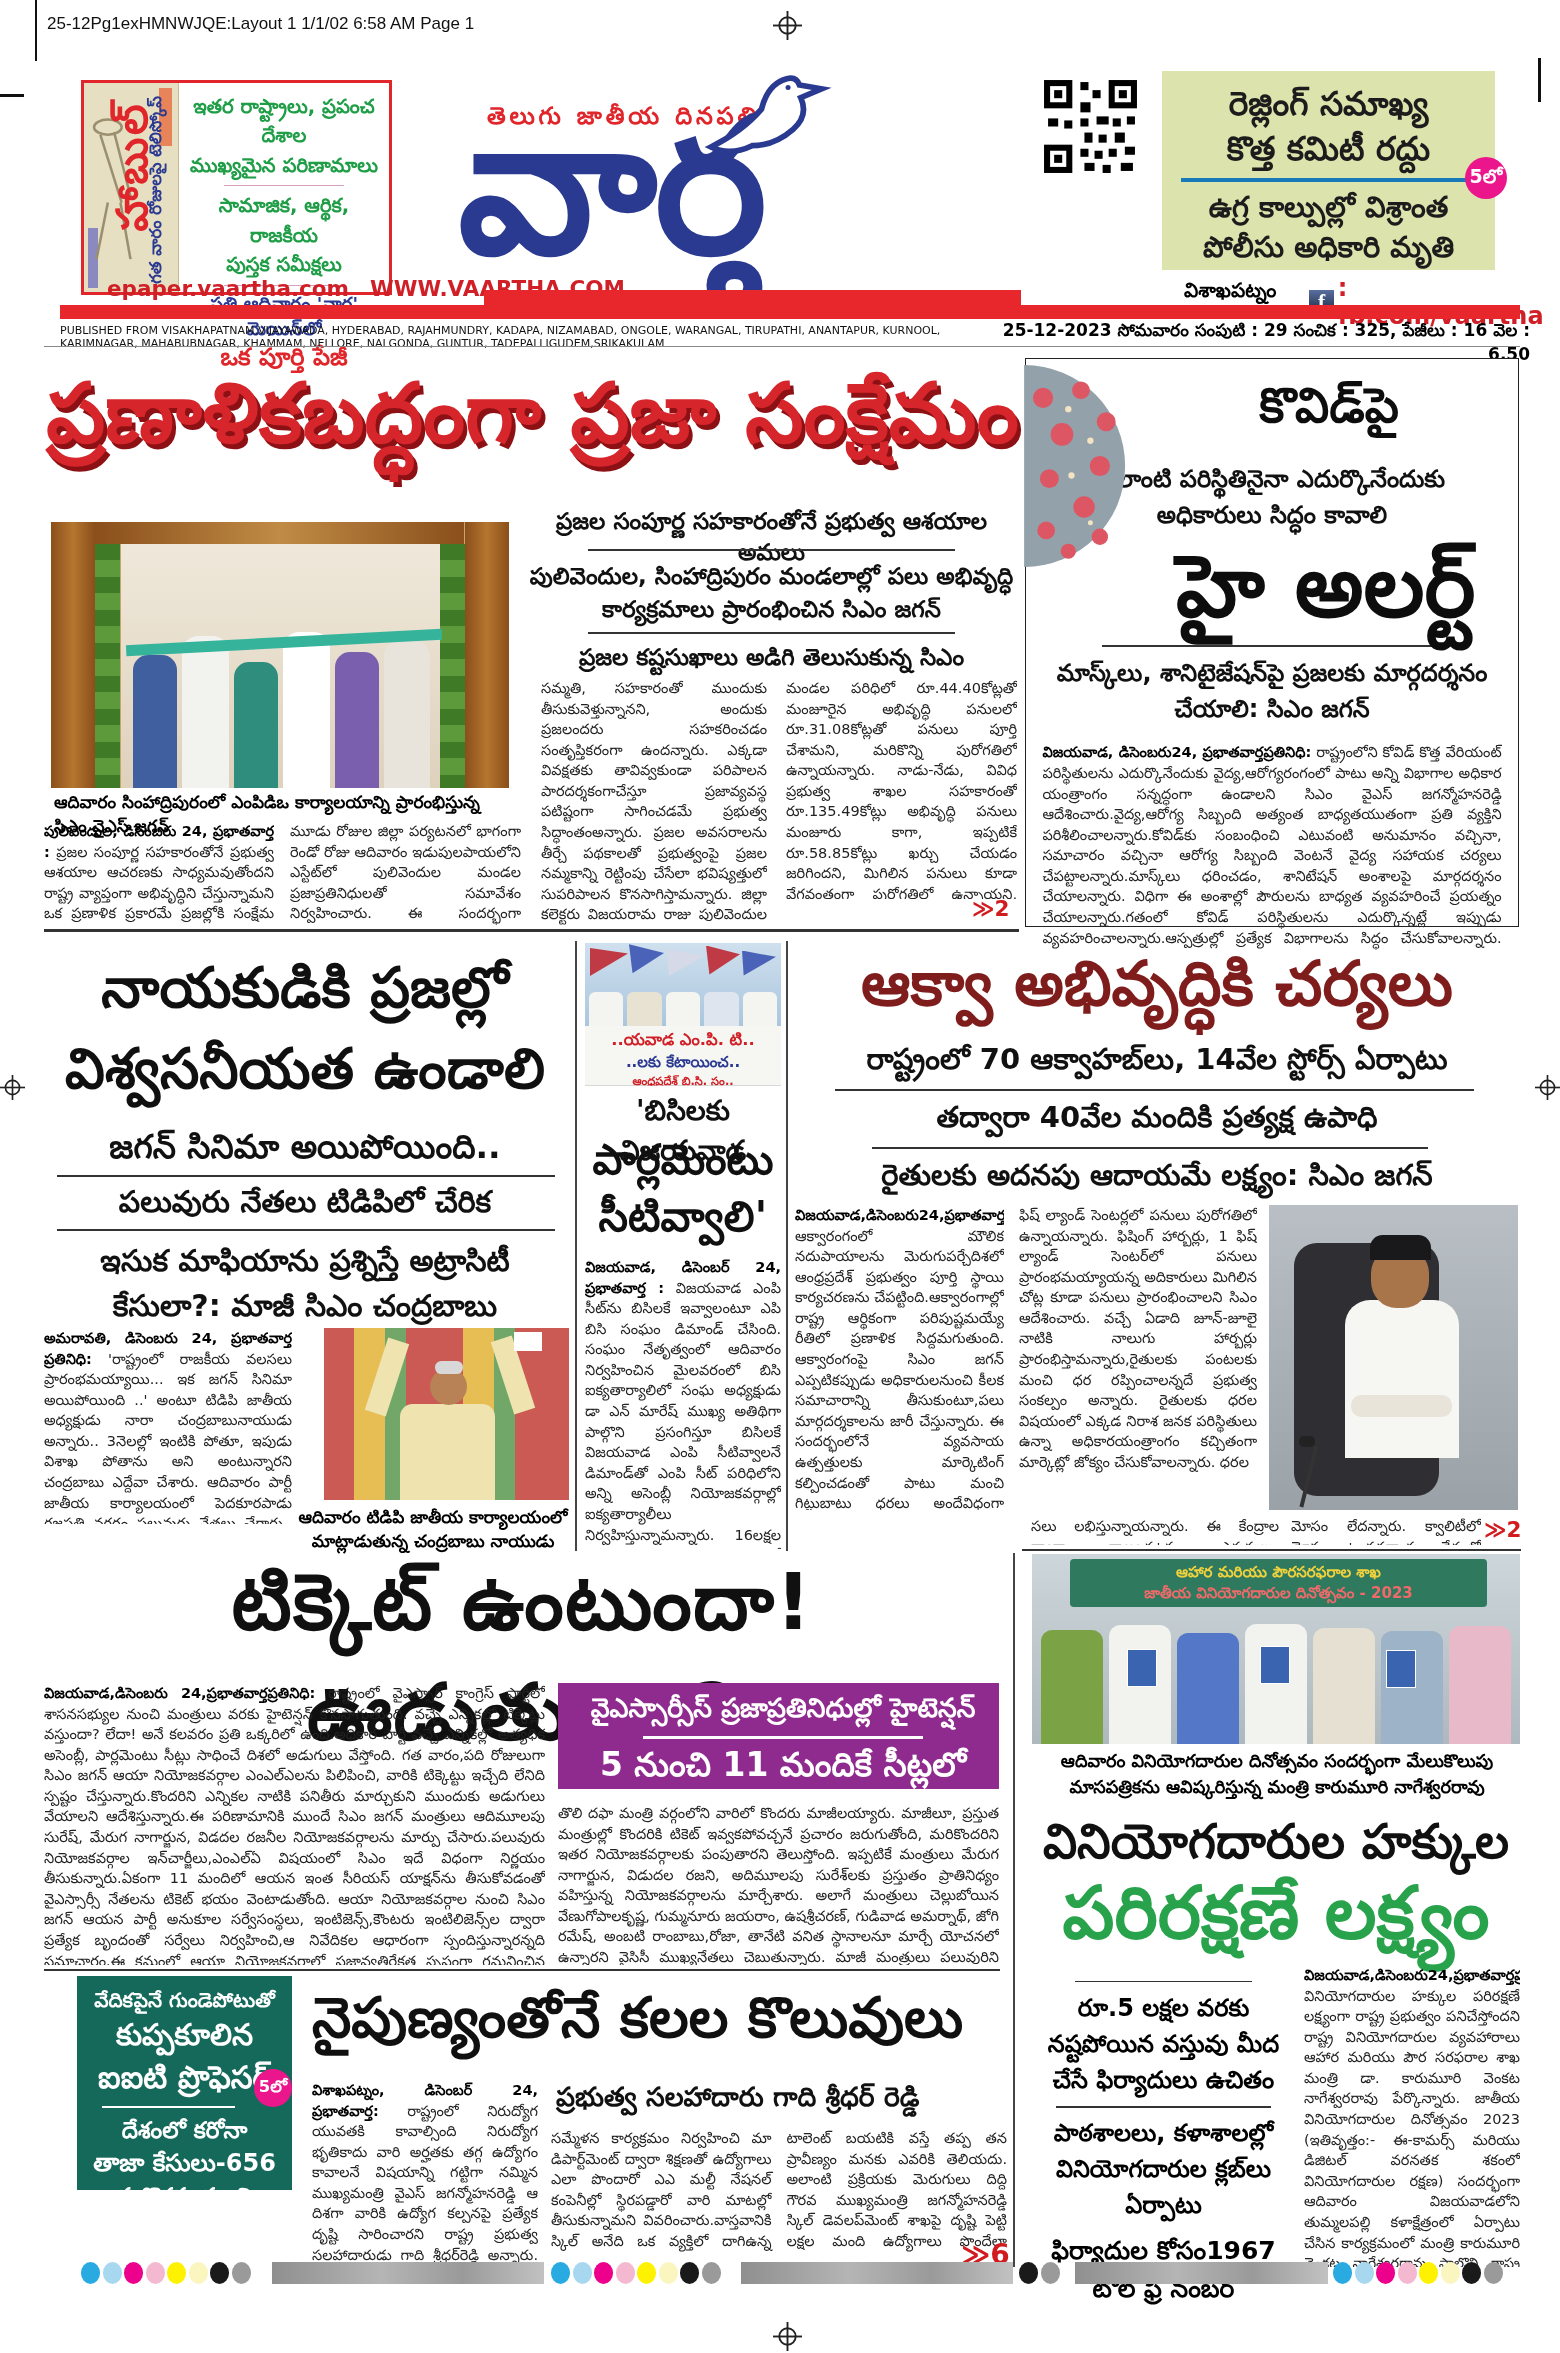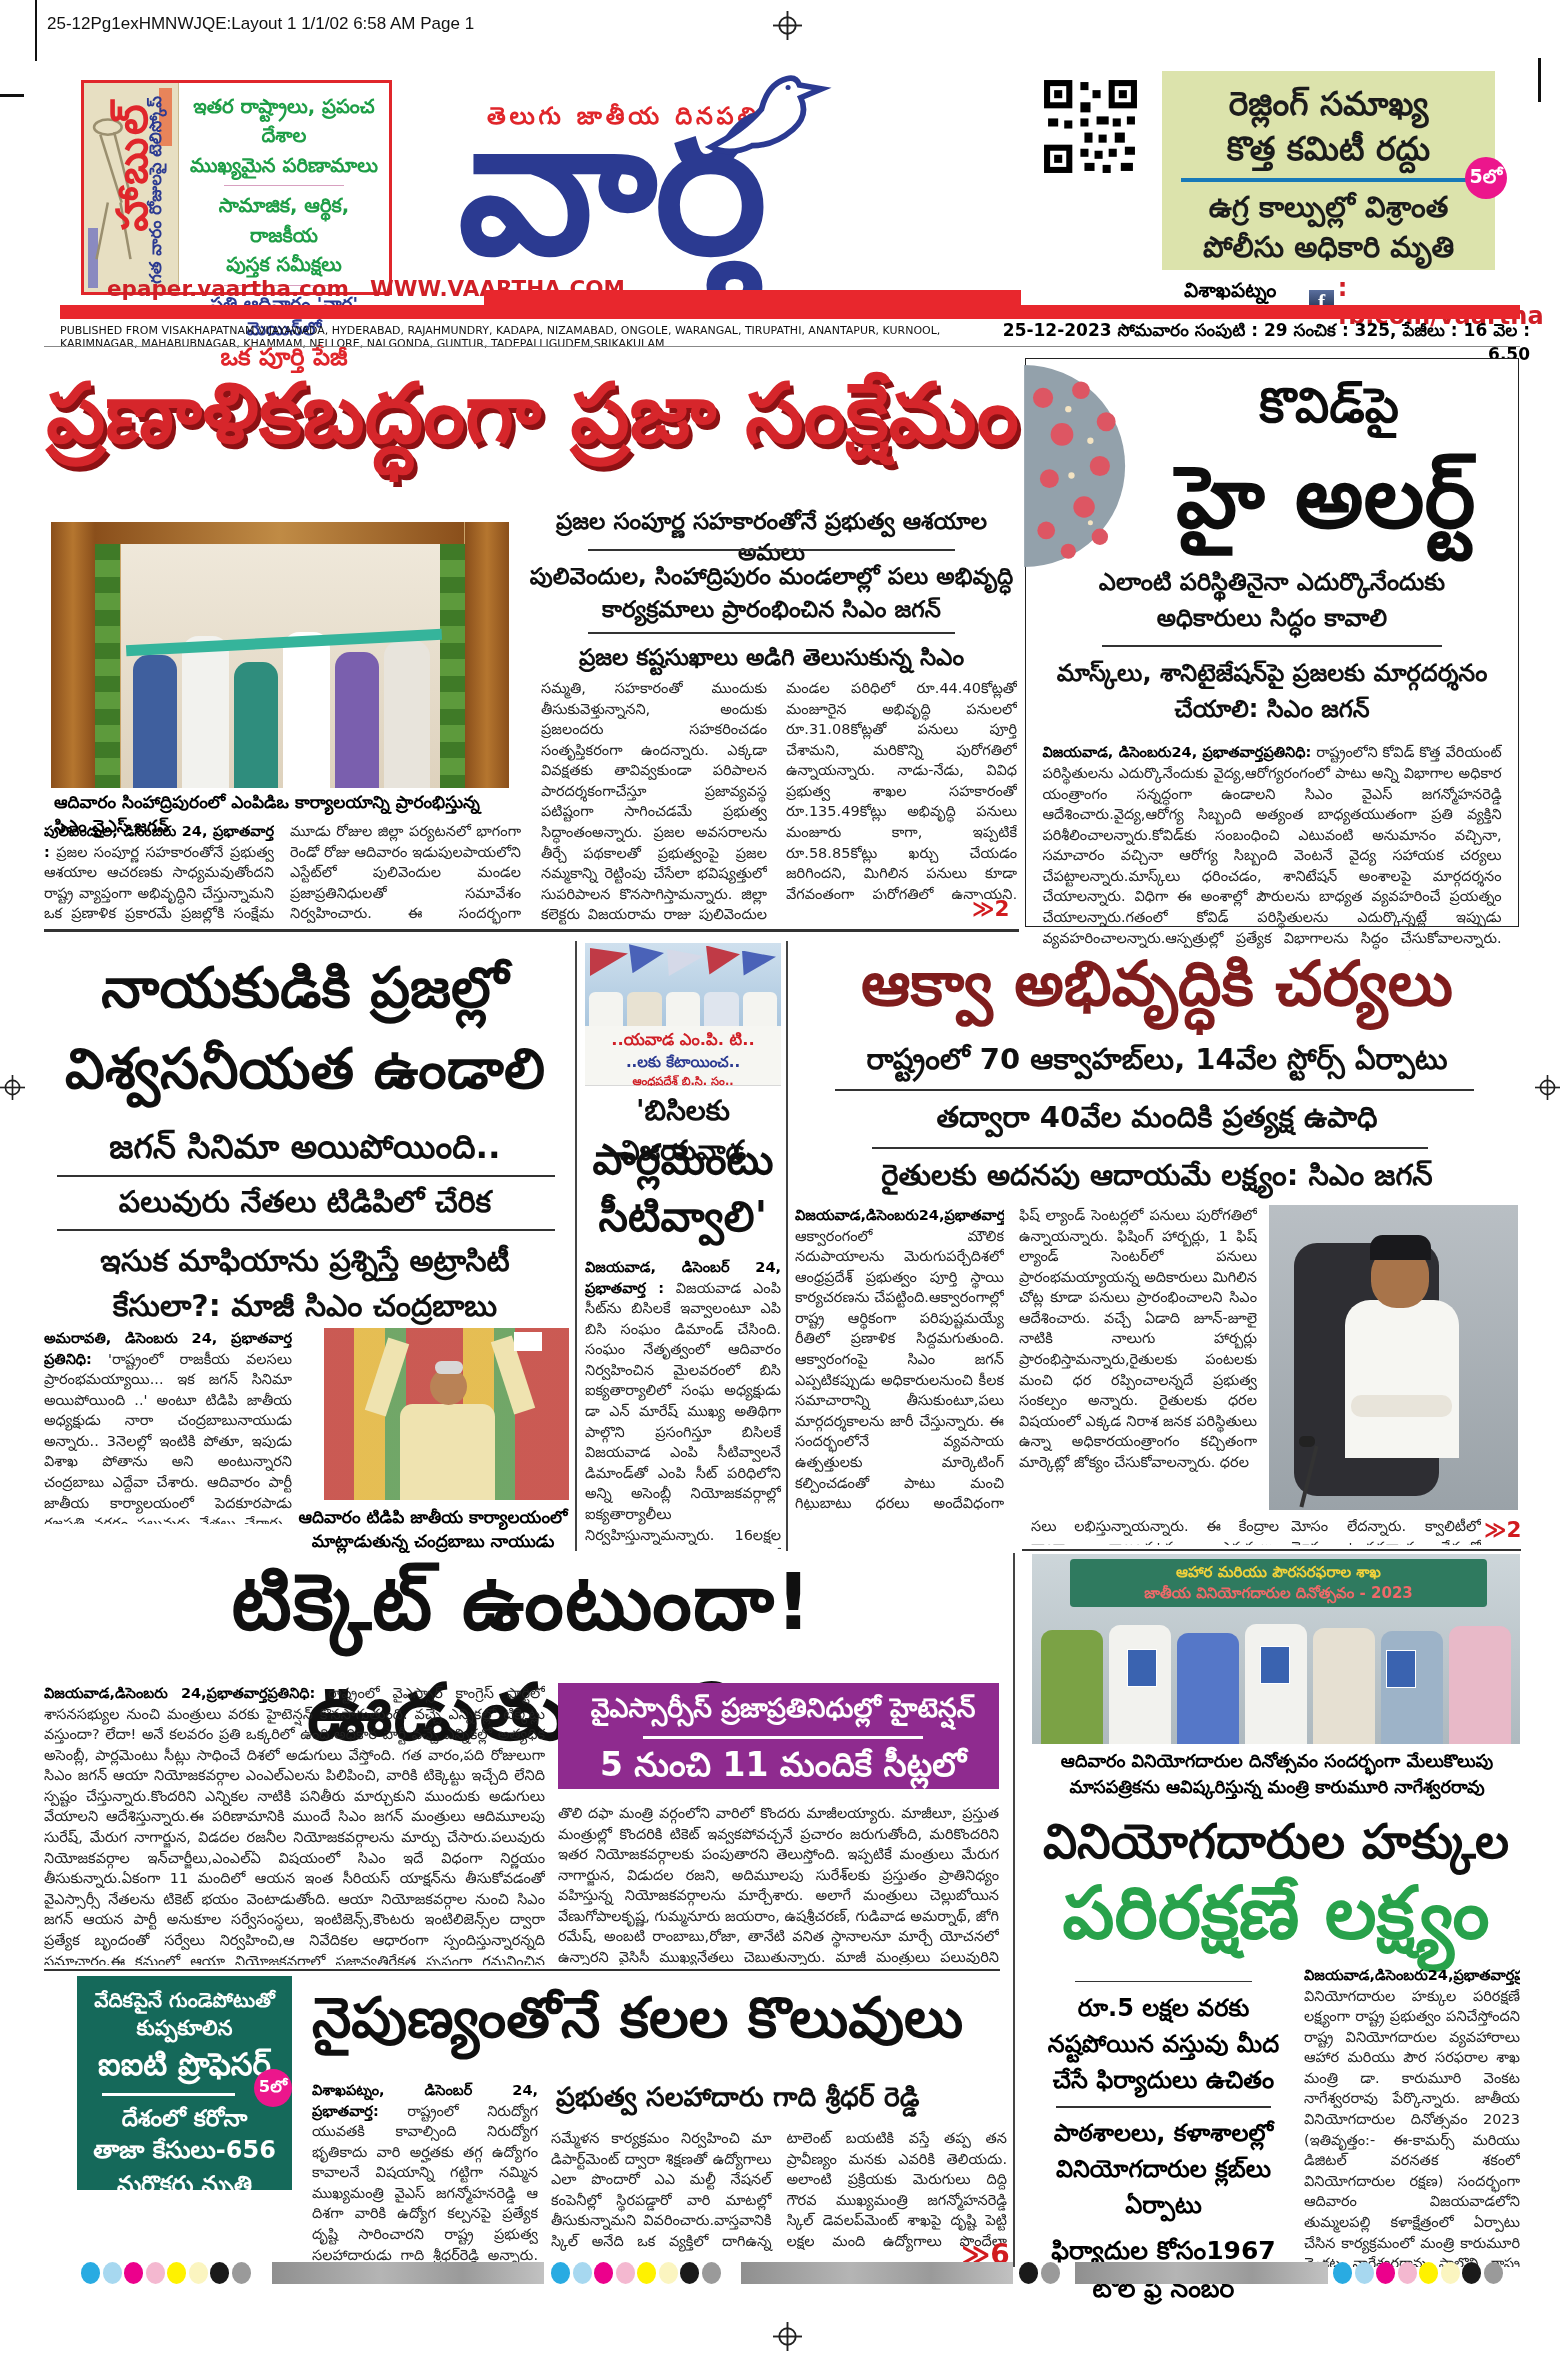--- a/index.html
+++ b/index.html
@@ -216,22 +216,22 @@
       <circle cx="70" cy="295" r="12"></circle>
     </g>
     <g fill="#f3e3c2">
         <circle cx="70" cy="70" r="5"></circle>
         <circle cx="105" cy="120" r="5"></circle>
         <circle cx="75" cy="175" r="5"></circle>
         <circle cx="105" cy="250" r="4"></circle>
       </g>
   </svg>
   <div class="ctr bold" style="margin:17.7px 25px 0 139px;font-size:48px;color:#0d0d0d;">కొవిడ్‌పై</div>
+  <div class="ctr subhead" style="margin:16.4px 25px 0 25px;font-size:24px;line-height:1.5;">ఎలాంటి పరిస్థితినైనా ఎదుర్కొనేందుకు అధికారులు సిద్ధం కావాలి</div>
   <div class="ctr bold" style="margin:3.8px 12.6px 0 120px;font-size:86px;color:#0d0d0d;line-height:1.15;">హై అలర్ట్</div>
-  <div class="ctr subhead" style="margin:16.4px 25px 0 25px;font-size:24px;line-height:1.5;">ఎలాంటి పరిస్థితినైనా ఎదుర్కొనేందుకు అధికారులు సిద్ధం కావాలి</div>
   <div style="margin:8.9px 76px;height:1.9px;background:#333;"></div>
   <div class="ctr subhead" style="margin:0 19px;font-size:24px;line-height:1.5;">మాస్క్‌లు, శానిటైజేషన్‌పై ప్రజలకు మార్గదర్శనం చేయాలి: సిఎం జగన్</div>
   <div class="body-txt" style="margin:15px 16.4px 0 16.4px;height:209px;font-size:14.5px;">
     <span class="byl">విజయవాడ, డిసెంబరు24, ప్రభాతవార్తప్రతినిధి:</span>
     <span>రాష్ట్రంలోని కోవిడ్ కొత్త వేరియంట్ పరిస్థితులను ఎదుర్కొనేందుకు వైద్య,ఆరోగ్యరంగంలో పాటు అన్ని విభాగాల అధికార యంత్రాంగం సన్నద్ధంగా ఉండాలని సిఎం వైఎస్ జగన్మోహనరెడ్డి ఆదేశించారు.వైద్య,ఆరోగ్య సిబ్బంది అత్యంత బాధ్యతయుతంగా ప్రతి వ్యక్తిని పరిశీలించాలన్నారు.కోవిడ్‌కు సంబంధించి ఎటువంటి అనుమానం వచ్చినా, సమాచారం వచ్చినా ఆరోగ్య సిబ్బంది వెంటనే వైద్య సహాయక చర్యలు చేపట్టాలన్నారు.మాస్క్‌లు ధరించడం, శానిటేషన్ అంశాలపై మార్గదర్శనం చేయాలన్నారు. విధిగా ఈ అంశాల్లో పౌరులను బాధ్యత వ్యవహరించే ప్రయత్నం చేయాలన్నారు.గతంలో కోవిడ్ పరిస్థితులను ఎదుర్కొన్నట్లే ఇప్పుడు వ్యవహరించాలన్నారు.ఆస్పత్రుల్లో ప్రత్యేక విభాగాలను సిద్ధం చేసుకోవాలన్నారు. వైద్యసహాయక చర్యలకు అవసరమైన మందులు అందు బాటులో ఉండాలన్నారు. ఆక్సిజన్ నిల్వలు చూసుకో</span>
     
   </div>
 </div>
 
 <div class="vline" style="left:575px;top:941px;height:610px;"></div>
@@ -363,21 +363,21 @@
   <div class="sideitem" style="font-size:25px;line-height:1.5;margin-top:8.9px;">ఫిర్యాదుల కోసం1967 టోల్ ఫ్రీ నంబర్</div>
 </div>
 <div class="abs body-txt" style="left:1304px;top:1965px;width:216px;height:302px;">
   <span class="byl">విజయవాడ,డిసెంబరు24,ప్రభాతవార్తప్రతినిధి:</span>
   <span>వినియోగదారుల హక్కుల పరిరక్షణే లక్ష్యంగా రాష్ట్ర ప్రభుత్వం పనిచేస్తోందని రాష్ట్ర వినియోగదారుల వ్యవహారాలు ఆహార మరియు పౌర సరఫరాల శాఖ మంత్రి డా. కారుమూరి వెంకట నాగేశ్వరరావు పేర్కొన్నారు. జాతీయ వినియోగదారుల దినోత్సవం 2023 (ఇతివృత్తం:- ఈ-కామర్స్ మరియు డిజిటల్ వరనతక శకంలో వినియోగదారుల రక్షణ) సందర్భంగా ఆదివారం విజయవాడలోని తుమ్మలపల్లి కళాక్షేత్రంలో ఏర్పాటు చేసిన కార్యక్రమంలో మంత్రి కారుమూరి వెంకట నాగేశ్వరరావు పాల్గొని రాష్ట్ర ప్రభుత్వం వినియోగదారులకు కల్పిస్తున్న హక్కులు రక్షణ గురించి శాఖలు, సంఘాల ద్వారా అందిస్తున్న సేవల గూర్చి వివరించారు. ప్రతి ఏటా డిసెంబర్ 24న జాతీయ వినియోగదారుల దినోత్సవాన్ని పండుగలా జరుపుకోవడం ఆనందంగా ఉందని మంత్రి అన్నారు. సమాజంలో ప్రతి వ్యక్తి వినియోగదారుడేనని, నాణ్యమైన సరైన పరిమాణంలో సరసమైన ధరలకు వస్తువులు పొందే హక్కు వినియోగ దారునికి ఉందన్నారు. వినియోగదా</span>
   
 </div>
 
 <div class="abs tealbox" style="left:77px;top:1976px;width:215px;height:214px;padding-top:10px;">
   <div class="ctr bold" style="font-size:20px;line-height:1.4;">వేదికపైనే గుండెపోటుతో</div>
-  <div class="ctr bold" style="font-size:21px;line-height:1.4;">కుప్పకూలిన</div>
+  <div class="ctr bold" style="font-size:30px;line-height:1.4;">కుప్పకూలిన</div>
   <div class="ctr bold" style="font-size:31px;line-height:1.4;">ఐఐటి ప్రొఫెసర్</div>
   <div style="margin:6.3px 57px 6.3px 25px;height:2.5px;background:#fff;"></div>
   <div class="ctr bold" style="font-size:23px;line-height:1.4;">దేశంలో కరోనా</div>
   <div class="ctr bold" style="font-size:24px;line-height:1.4;">తాజా కేసులు-656</div>
   <div class="ctr bold" style="font-size:23px;line-height:1.4;">మరొకరు మృతి</div>
 </div>
 <div class="abs badge" style="left:254px;top:2069px;width:38px;height:38px;font-size:16.4px;">5లో</div>
 
 <div class="abs headline-blk" style="left:312px;top:1985px;width:695px;font-size:56px;">నైపుణ్యంతోనే కలల కొలువులు</div>
 <div class="abs body-txt" style="left:312px;top:2080px;width:226px;height:187px;">

